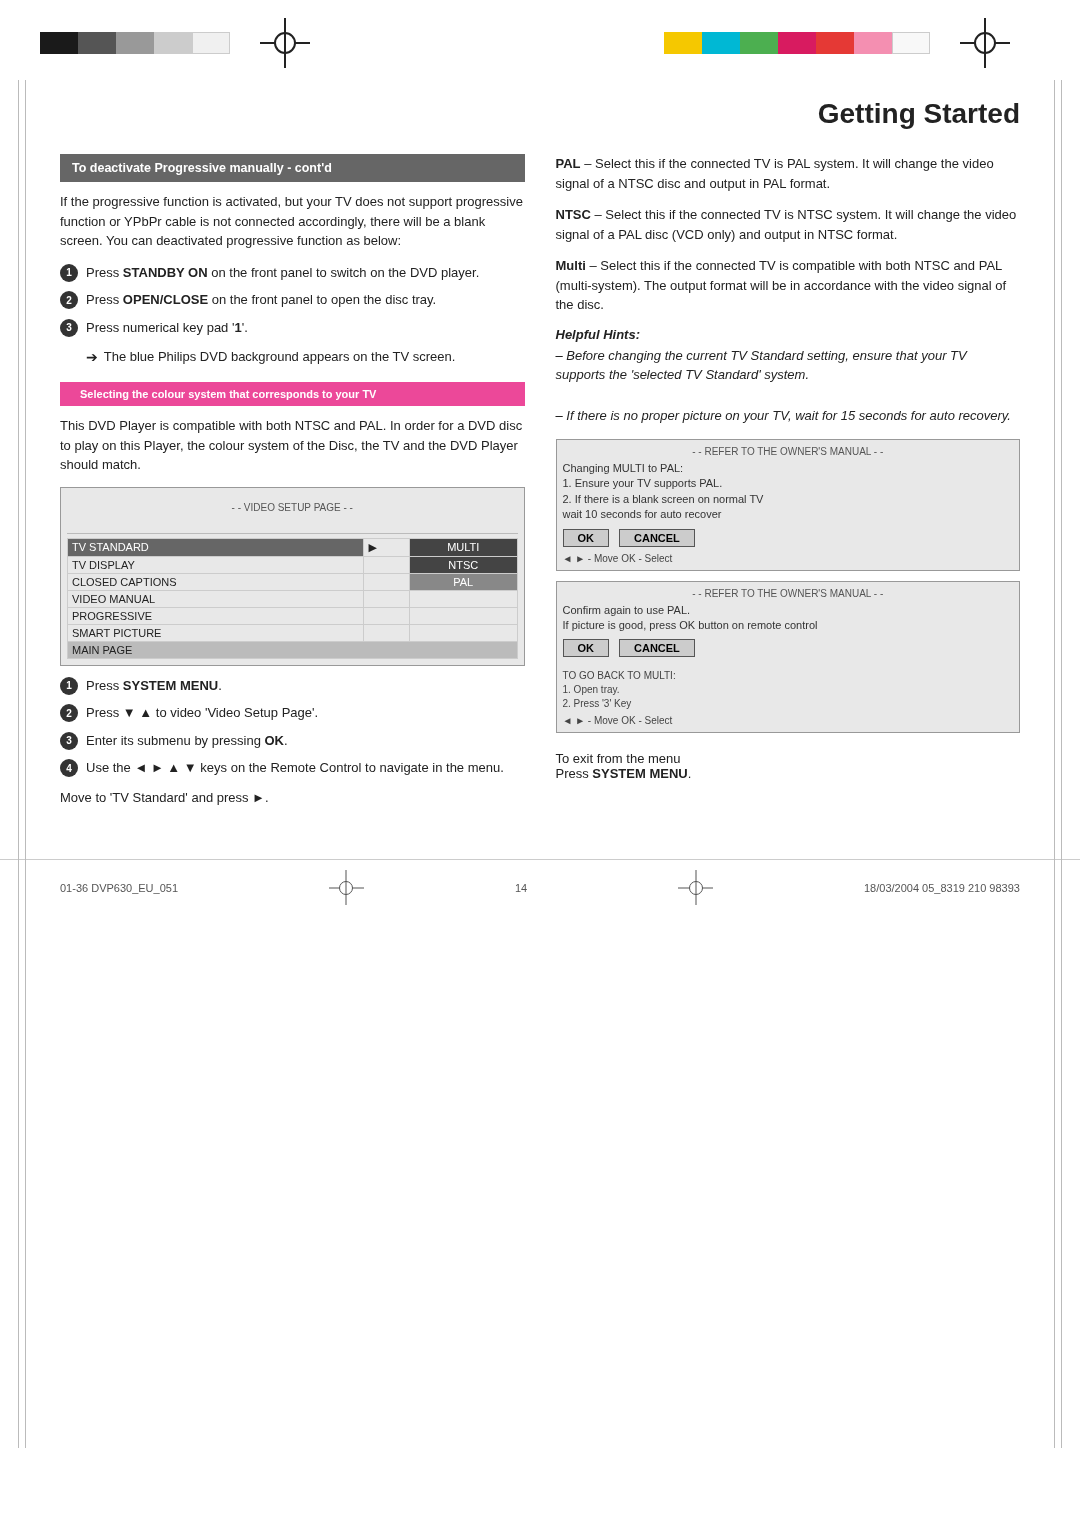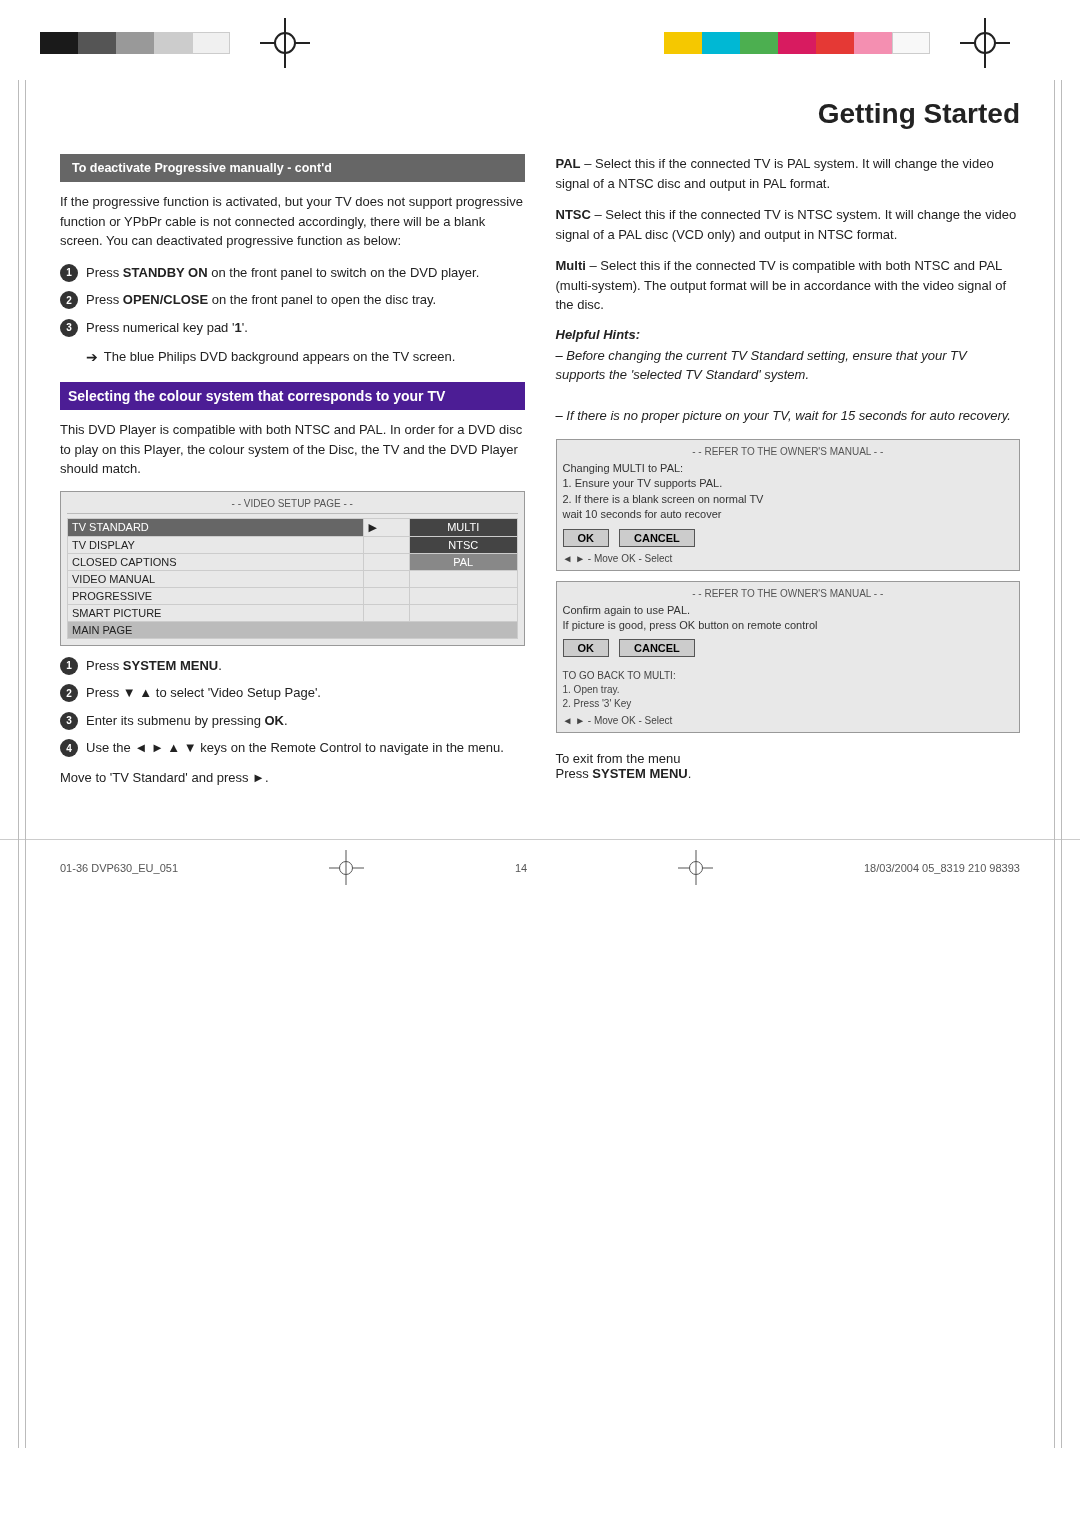--- a/index.html
+++ b/index.html
@@ -207,21 +207,22 @@
       margin: 10px 0;
       padding: 6px;
       font-size: 11px;
     }
     .dvd-menu-title {
       text-align: center;
       font-size: 10px;
       color: #555;
       margin-bottom: 4px;
       border-bottom: 1px solid #bbb;
-      padding-bottom: 4px;
+      padding-bottom: 20px;
+      margin-top: 8px;
     }
     .dvd-menu-table {
       width: 100%;
       border-collapse: collapse;
     }
     .dvd-menu-table td {
       font-size: 11px;
       padding: 2px 4px;
       border: 1px solid #ccc;
     }
@@ -345,24 +346,24 @@
       position: absolute;
       top: 50%; left: 50%;
       width: 14px; height: 14px;
       border-radius: 50%;
       border: 1px solid #555;
       transform: translate(-50%, -50%);
       background: #fff;
     }
 
     .section-header {
-      background: #4c1d95;
+      background: #ec4899;
       color: #fff;
-      padding: 6px 8px;
-      font-size: 14px;
+      padding: 6px 20px;
+      font-size: 11px;
       font-weight: bold;
       margin-bottom: 10px;
       margin-top: 14px;
     }
   </style>
 </head>
 <body>
 
 <div class="top-bar">
   <div class="color-blocks-left">
@@ -466,21 +467,21 @@
           </table>
       </div>
 
       <ul class="numbered-list">
         <li>
           <span class="circle-num">1</span>
           <span>Press <strong>SYSTEM MENU</strong>.</span>
         </li>
         <li>
           <span class="circle-num">2</span>
-          <span>Press ▼ ▲ to select 'Video Setup Page'.</span>
+          <span>Press ▼ ▲ to video 'Video Setup Page'.</span>
         </li>
         <li>
           <span class="circle-num">3</span>
           <span>Enter its submenu by pressing <strong>OK</strong>.</span>
         </li>
         <li>
           <span class="circle-num">4</span>
           <span>Use the ◄ ► ▲ ▼ keys on the Remote Control to navigate in the menu.</span>
         </li>
       </ul>

